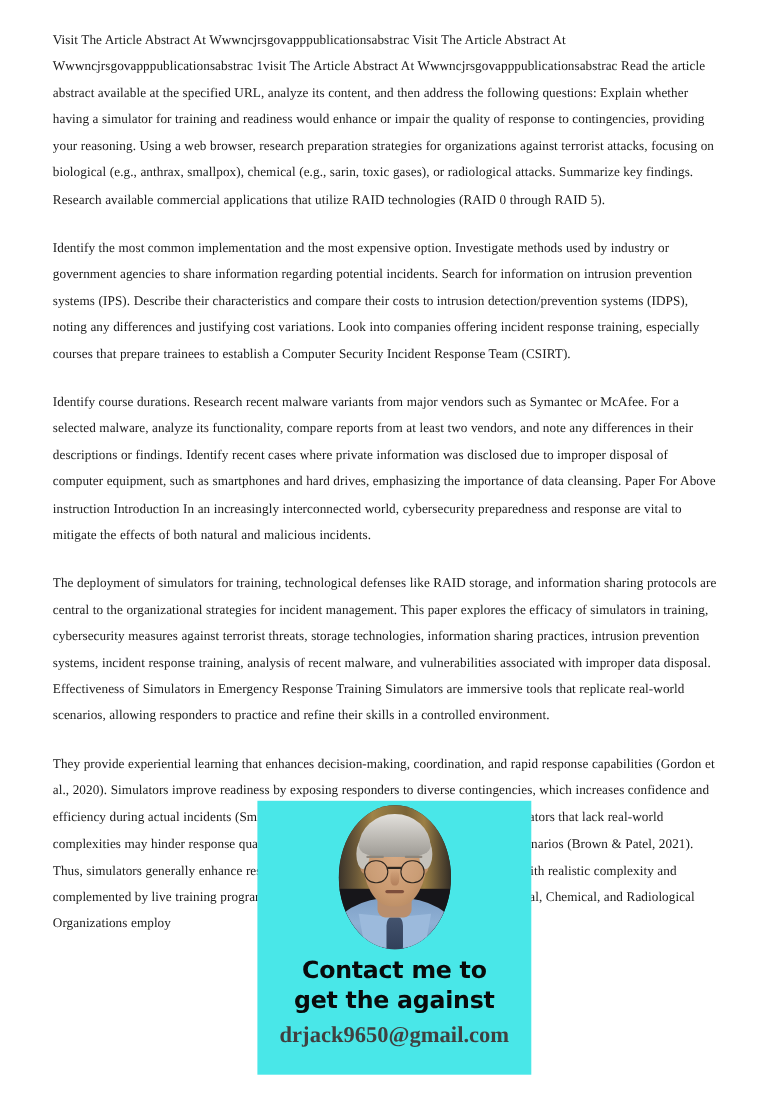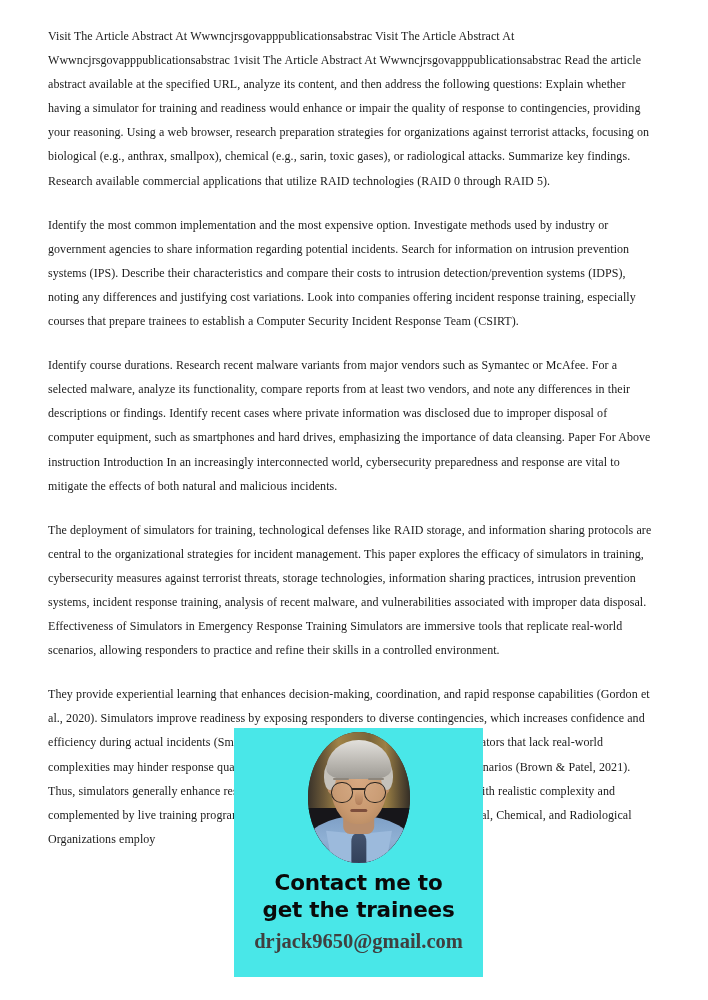--- a/index.html
+++ b/index.html
@@ -216,18 +216,18 @@
       <div class="ph-brow-l"></div>
       <div class="ph-brow-r"></div>
       <div class="ph-glass-l"></div>
       <div class="ph-glass-r"></div>
       <div class="ph-bridge"></div>
       <div class="ph-nose"></div>
       <div class="ph-mouth"></div>
     </div>
 
     <div class="card-line" id="card-line1">Contact me to</div>
-    <div class="card-line" id="card-line2">get the trainees</div>
+    <div class="card-line" id="card-line2">get the against</div>
     <div id="card-email">drjack9650@gmail.com</div>
 
   </div>
 
 </div>
 
 </body></html>

